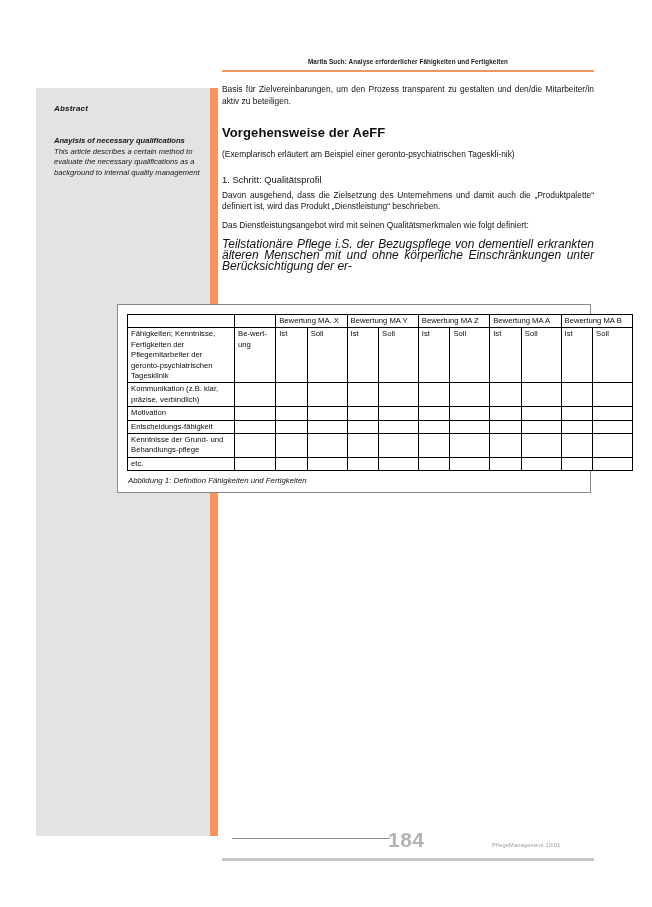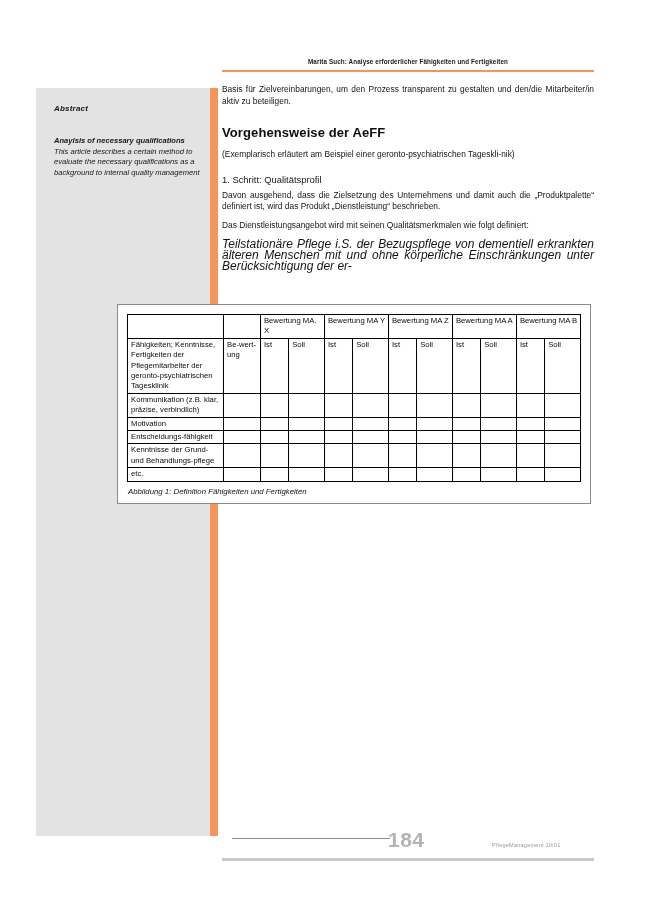--- a/index.html
+++ b/index.html
@@ -131,21 +131,21 @@
     top: 304px;
     width: 474px;
     background: #ffffff;
     border: 1px solid #8a8a8a;
     padding: 0;
     box-sizing: border-box;
   }
   table.qtab {
     border-collapse: collapse;
     table-layout: fixed;
-    width: 454px;
+    width: 506px;
     margin: 9px 9px 0 9px;
     background: #ffffff;
     padding-left: 26px;
   }
   table.qtab td, table.qtab th {
     border: 1.3px solid #000000;
     font-size: 7.7px;
     line-height: 10.4px;
     color: #0b0b0b;
     vertical-align: top;

